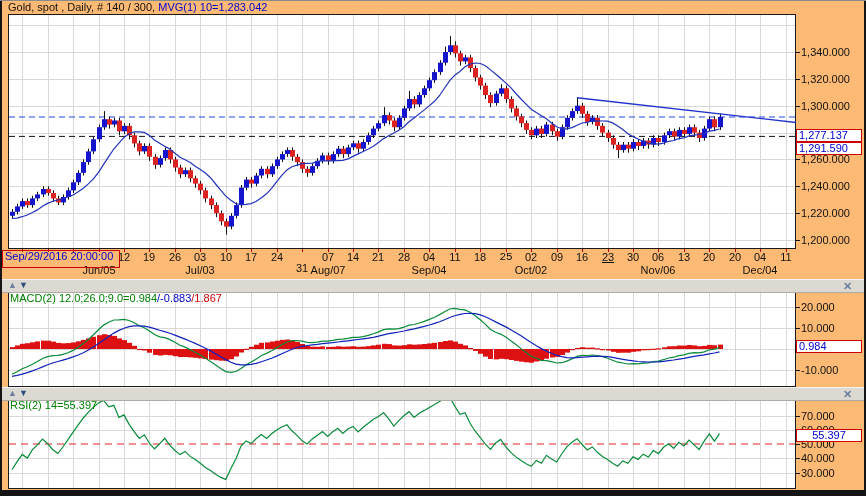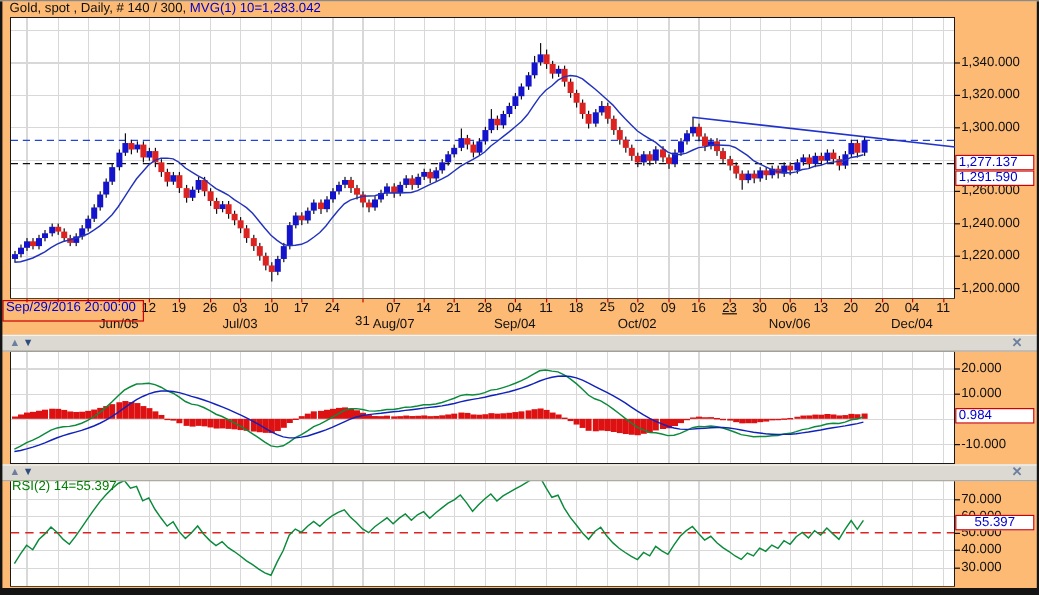--- a/index.html
+++ b/index.html
@@ -372,20 +372,23 @@
       </svg>
     </div>
 
   <div class="datebox">Sep/29/2016 20:00:00</div>
 
   <div class="splitter" style="top:278px">
     <span class="tri up">▲</span><span class="tri dn">▼</span>
     <span class="xbtn">✕</span>
   </div>
 
+  <div class="hdr" style="top:292px">
+    <span class="gr">MACD(2) 12.0;26.0;9.0=0.984</span><span class="bl">/-0.883</span><span class="rd">/1.867</span>
+  </div>
 
   <div id="macdPlot" class="plotwrap" style="top:291px">
       <svg width="788" height="95">
         <rect x="0.5" y="0.5" width="787" height="94" fill="#ffffff" stroke="#1a1a1a" shape-rendering="crispEdges"></rect>
         <line x1="14.5" y1="1" x2="14.5" y2="94" stroke="#d8d8d8" shape-rendering="crispEdges"></line>
         <line x1="40.5" y1="1" x2="40.5" y2="94" stroke="#d8d8d8" shape-rendering="crispEdges"></line>
         <line x1="65.5" y1="1" x2="65.5" y2="94" stroke="#d8d8d8" shape-rendering="crispEdges"></line>
         <line x1="91.5" y1="1" x2="91.5" y2="94" stroke="#d8d8d8" shape-rendering="crispEdges"></line>
         <line x1="116.5" y1="1" x2="116.5" y2="94" stroke="#d8d8d8" shape-rendering="crispEdges"></line>
         <line x1="141.5" y1="1" x2="141.5" y2="94" stroke="#d8d8d8" shape-rendering="crispEdges"></line>

